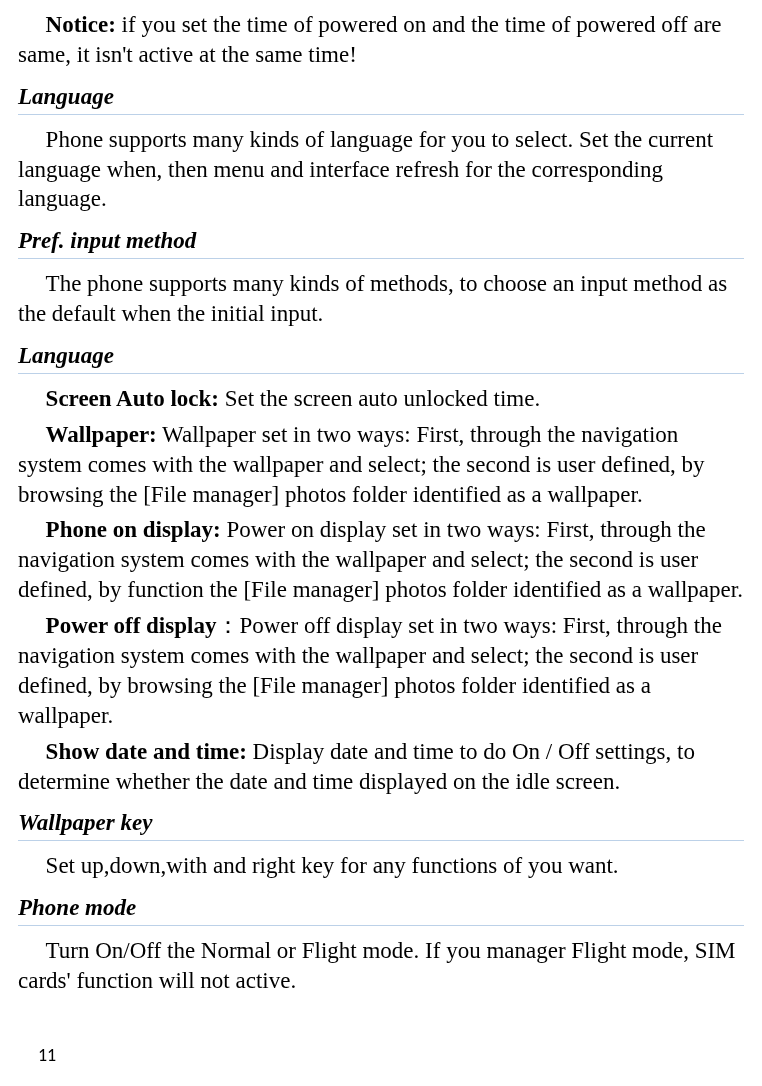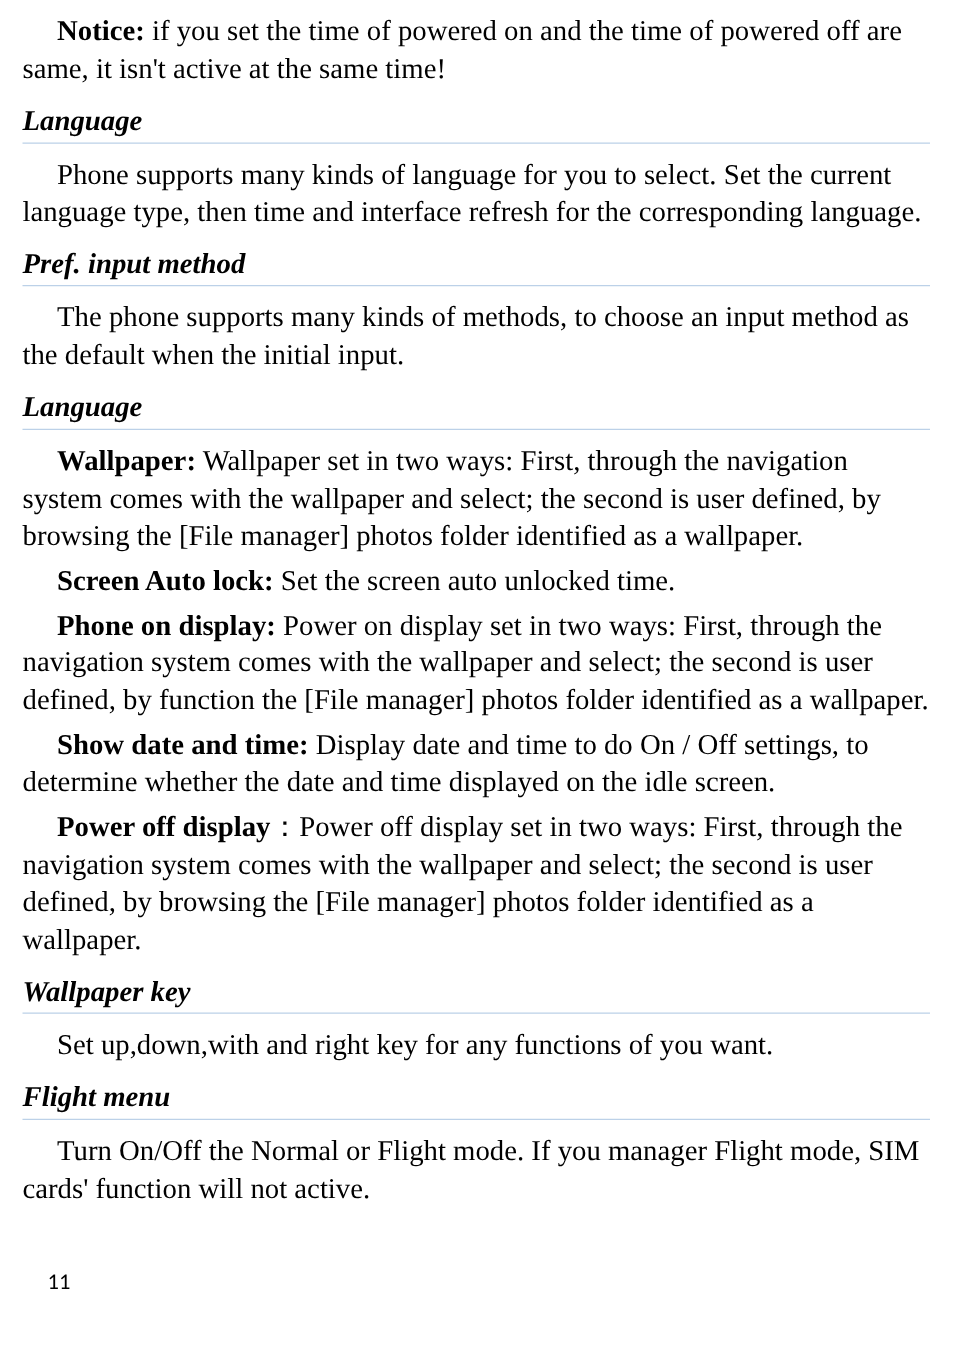--- a/index.html
+++ b/index.html
@@ -31,44 +31,44 @@
     }
   </style>
 </head>
 <body>
 
 <div class="para indent">
   <span class="bold-run">Notice:</span><span> if you set the time of powered on and the time of powered off are same, it isn't active at the same time!</span>
 </div>
 
 <div class="heading">Language</div>
-<div class="para indent section-body">Phone supports many kinds of language for you to select. Set the current language type, then time and interface refresh for the corresponding language.</div>
+<div class="para indent section-body">Phone supports many kinds of language for you to select. Set the current language when, then menu and interface refresh for the corresponding language.</div>
 
 <div class="heading">Pref. input method</div>
 <div class="para indent section-body">The phone supports many kinds of methods, to choose an input method as the default when the initial input.</div>
 
 <div class="heading">Language</div>
 
 <div class="section-body">
   <div class="para" style="text-indent:1.2em;">
-    <span class="bold-run">Wallpaper:</span><span>   Wallpaper set in two ways: First, through the navigation system comes with the wallpaper and select; the second is user defined, by browsing the [File manager] photos folder identified as a wallpaper.</span>
+    <span class="bold-run">Screen Auto lock:</span><span>   Set the screen auto unlocked time.</span>
   </div>
   <div class="para" style="text-indent:1.2em;">
-    <span class="bold-run">Screen Auto lock:</span><span>   Set the screen auto unlocked time.</span>
+    <span class="bold-run">Wallpaper:</span><span>   Wallpaper set in two ways: First, through the navigation system comes with the wallpaper and select; the second is user defined, by browsing the [File manager] photos folder identified as a wallpaper.</span>
   </div>
   <div class="para" style="text-indent:1.2em;">
     <span class="bold-run">Phone on display:</span><span>   Power on display set in two ways: First, through the navigation system comes with the wallpaper and select; the second is user defined, by function the [File manager] photos folder identified as a wallpaper.</span>
   </div>
   <div class="para" style="text-indent:1.2em;">
-    <span class="bold-run">Show date and time:</span><span>   Display date and time to do On / Off settings, to determine whether the date and time displayed on the idle screen.</span>
+    <span class="bold-run">Power off display</span><span>：Power off display set in two ways: First, through the navigation system comes with the wallpaper and select; the second is user defined, by browsing the [File manager] photos folder identified as a wallpaper.</span>
   </div>
   <div class="para" style="text-indent:1.2em;">
-    <span class="bold-run">Power off display</span><span>：Power off display set in two ways: First, through the navigation system comes with the wallpaper and select; the second is user defined, by browsing the [File manager] photos folder identified as a wallpaper.</span>
+    <span class="bold-run">Show date and time:</span><span>   Display date and time to do On / Off settings, to determine whether the date and time displayed on the idle screen.</span>
   </div>
 </div>
 
 <div class="heading">Wallpaper key</div>
 <div class="para indent section-body">Set up,down,with and right key for any functions of you want.</div>
 
-<div class="heading">Flight menu</div>
+<div class="heading">Phone mode</div>
 <div class="para indent section-body">Turn On/Off the Normal or Flight mode. If you manager Flight mode, SIM cards' function will not active.</div>
 
 <div class="page-number">11</div>
 
 </body></html>

